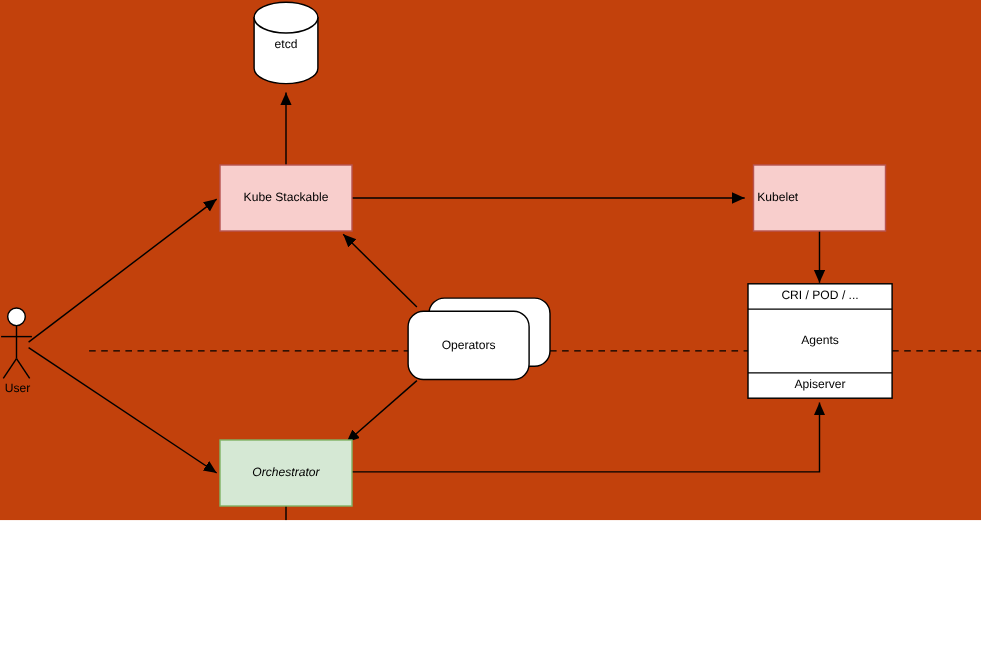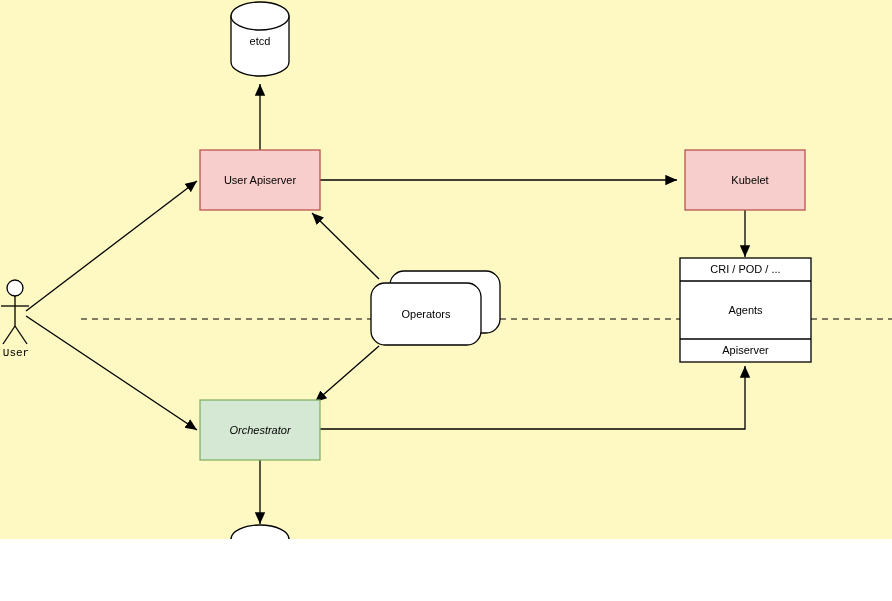--- a/index.html
+++ b/index.html
@@ -3,22 +3,22 @@
 <meta charset="utf-8">
 <style>
   html, body {
     margin: 0;
     padding: 0;
     background: #ffffff;
   }
   #canvas {
     position: relative;
     width: 892px;
-    height: 539px;
-    background: #fef9c3;
+    height: 473px;
+    background: #c2410c;
     font-family: "Liberation Sans", sans-serif;
     overflow: hidden;
   }
   svg.layer {
     position: absolute;
     left: 0;
     top: 0;
     width: 892px;
     height: 601px;
   }
@@ -118,29 +118,29 @@
       <line x1="1" y1="306" x2="29" y2="306" stroke="#000000" stroke-width="1.3"></line>
       <line x1="15" y1="326" x2="3" y2="344" stroke="#000000" stroke-width="1.3"></line>
       <line x1="15" y1="326" x2="27" y2="344" stroke="#000000" stroke-width="1.3"></line>
     </g>
   </svg>
 
   <div class="node-label" style="left:231px; top:35px; width:58px;">etcd</div>
 
   <div class="node-label" style="left:218px; top:558px; width:58px;">sql</div>
 
-  <div class="node-label" style="left:200px; top:174px; width:120px;">User Apiserver</div>
+  <div class="node-label" style="left:200px; top:174px; width:120px;">Kube Stackable</div>
 
-  <div class="node-label" style="left:690px; top:174px; width:120px;">Kubelet</div>
+  <div class="node-label" style="left:647px; top:174px; width:120px;">Kubelet</div>
 
   <div class="node-label" style="left:200px; top:424px; width:120px;font-style:italic;">Orchestrator</div>
 
   <div class="node-label" style="left:371px; top:308px; width:110px;">Operators</div>
 
   <div class="node-label" style="left:680px; top:263px; width:131px;">CRI / POD / ...</div>
 
   <div class="node-label" style="left:680px; top:304px; width:131px;">Agents</div>
 
   <div class="node-label" style="left:680px; top:344px; width:131px;">Apiserver</div>
 
-  <div class="node-label" style="left:0px; top:347px; width:32px;font-family:Liberation Mono, monospace;">User</div>
+  <div class="node-label" style="left:0px; top:347px; width:32px;">User</div>
 
 </div>
 
 </body></html>

